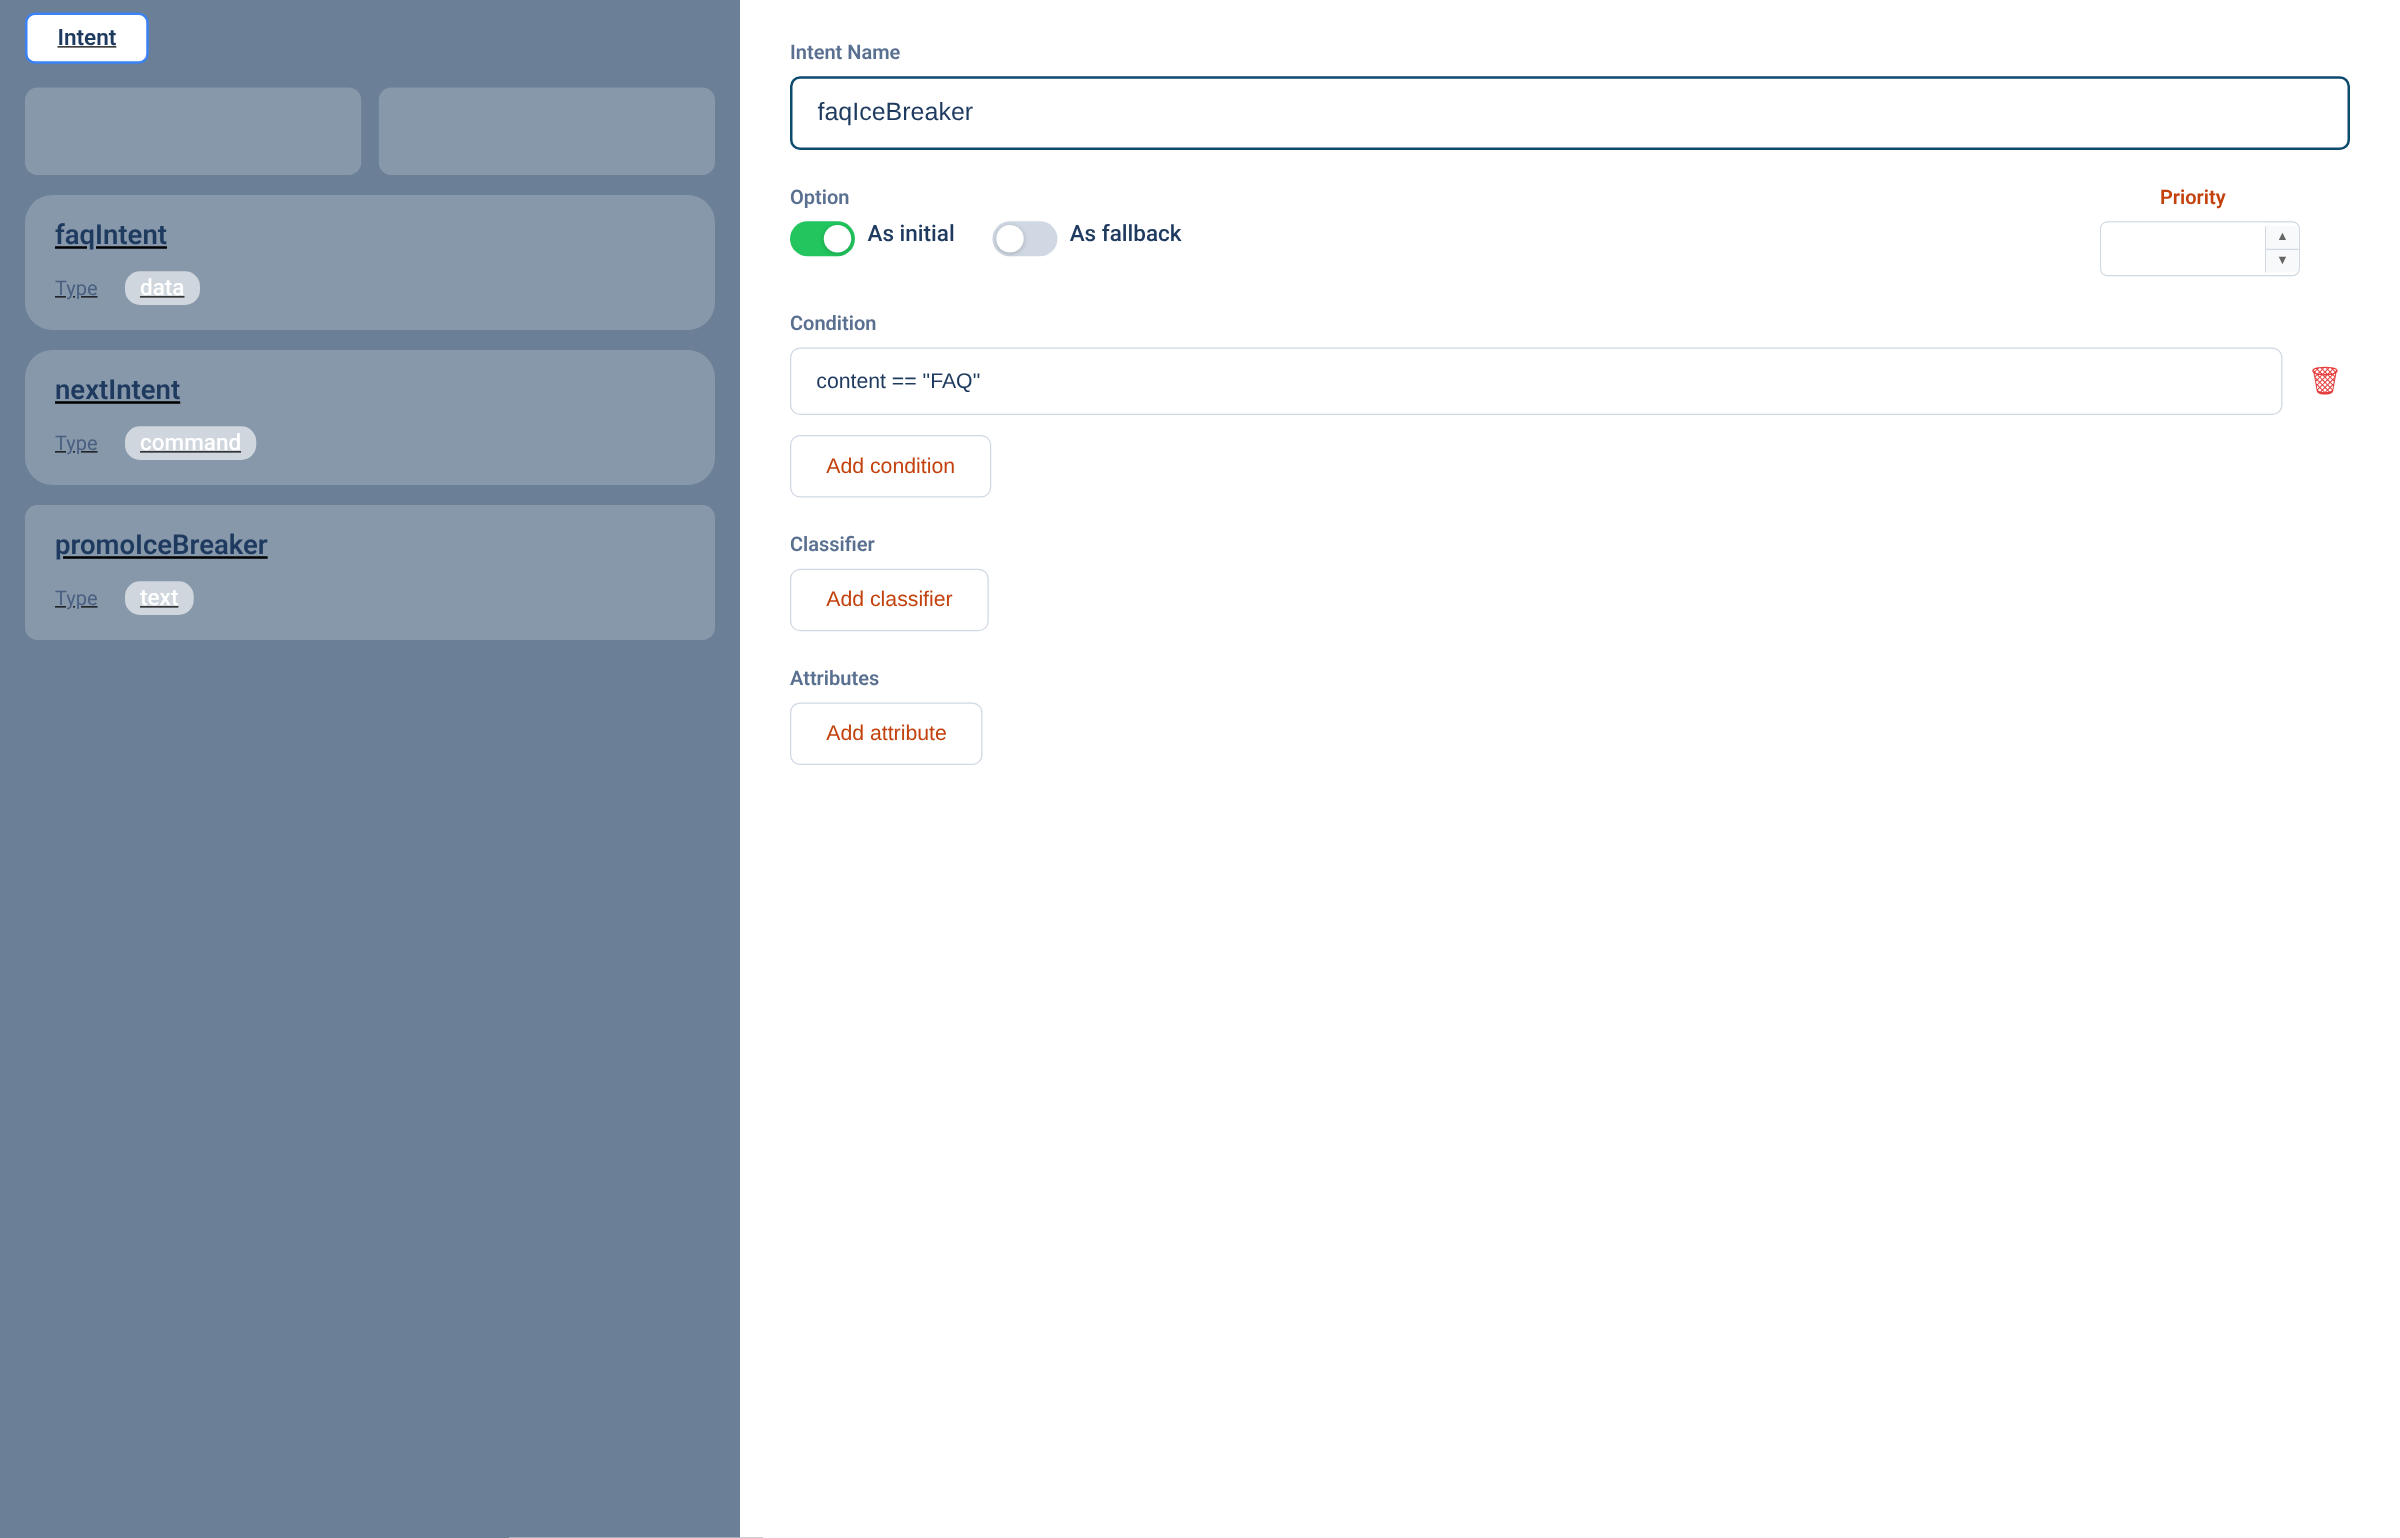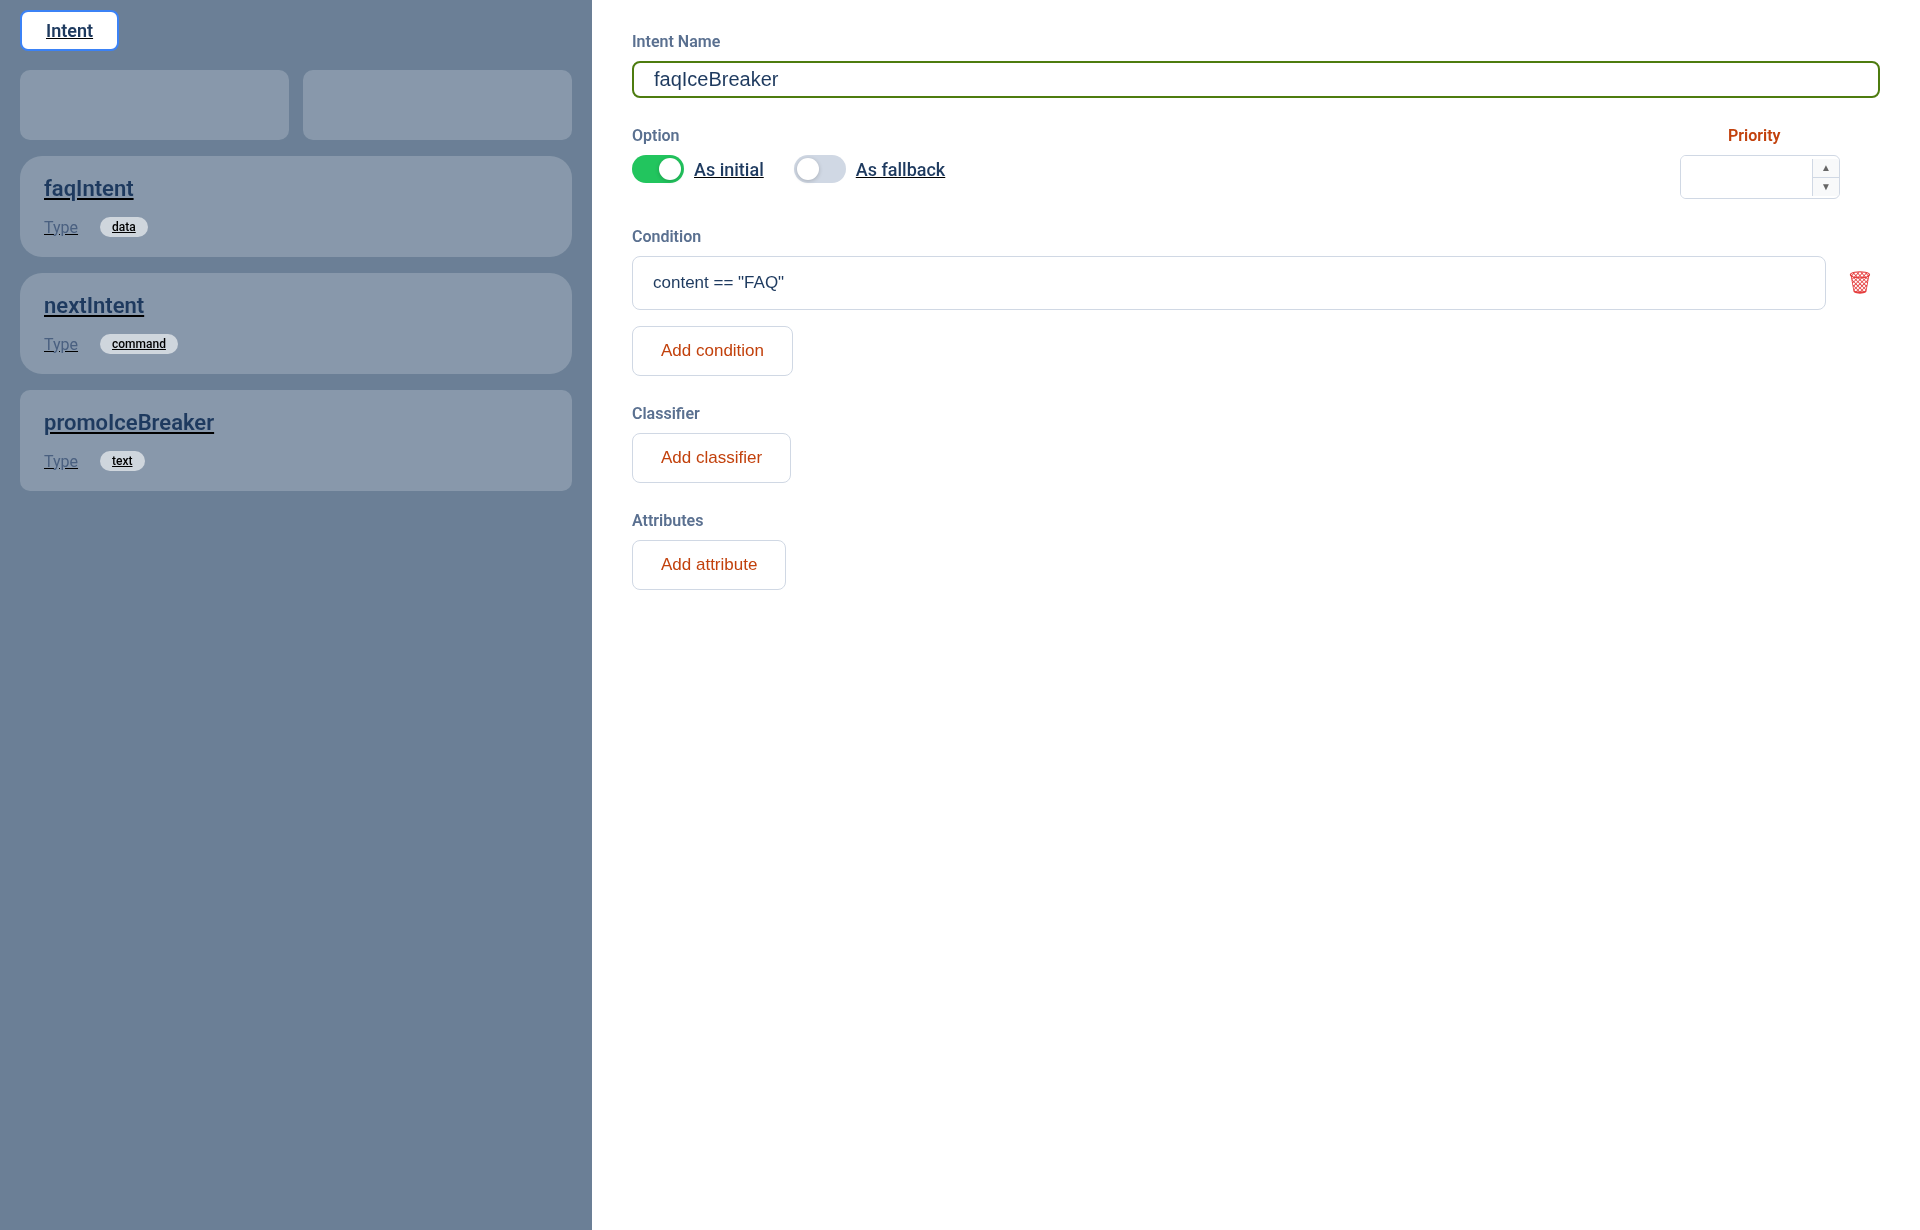--- a/index.html
+++ b/index.html
@@ -66,22 +66,22 @@
       align-items: center;
       gap: 22px;
       font-size: 16px;
       color: #4a6080;
     }
 
     .type-badge {
       background: rgba(255,255,255,0.6);
       border-radius: 12px;
       padding: 3px 12px;
-      font-size: 12px;
-      color: #000000;
+      font-size: 18px;
+      color: #ffffff;
       font-weight: 500;
     }
 
     
     .right-panel {
       flex: 1;
       background: white;
       height: 100%;
       padding: 32px 40px;
       overflow-y: auto;
@@ -89,23 +89,23 @@
 
     .section-label {
       font-size: 16px;
       font-weight: 600;
       color: #5a7090;
       margin-bottom: 10px;
     }
 
     .intent-name-input {
       width: 100%;
-      border: 2px solid #4d7c0f;
+      border: 2px solid #0c4a6e;
       border-radius: 8px;
-      padding: 5px 20px;
+      padding: 16px 20px;
       font-size: 20px;
       color: #1e3a5f;
       outline: none;
       margin-bottom: 28px;
     }
 
     .option-priority-row {
       display: flex;
       align-items: flex-start;
       justify-content: space-between;
@@ -169,23 +169,21 @@
 
     .toggles-row {
       display: flex;
       align-items: center;
       gap: 30px;
       margin-top: 8px;
     }
 
     .toggle-group {
       display: flex;
-      align-items: center;
       gap: 10px;
-      text-decoration: underline;
     }
 
     
     .toggle-switch {
       position: relative;
       width: 52px;
       height: 28px;
       border-radius: 14px;
       cursor: pointer;
     }

